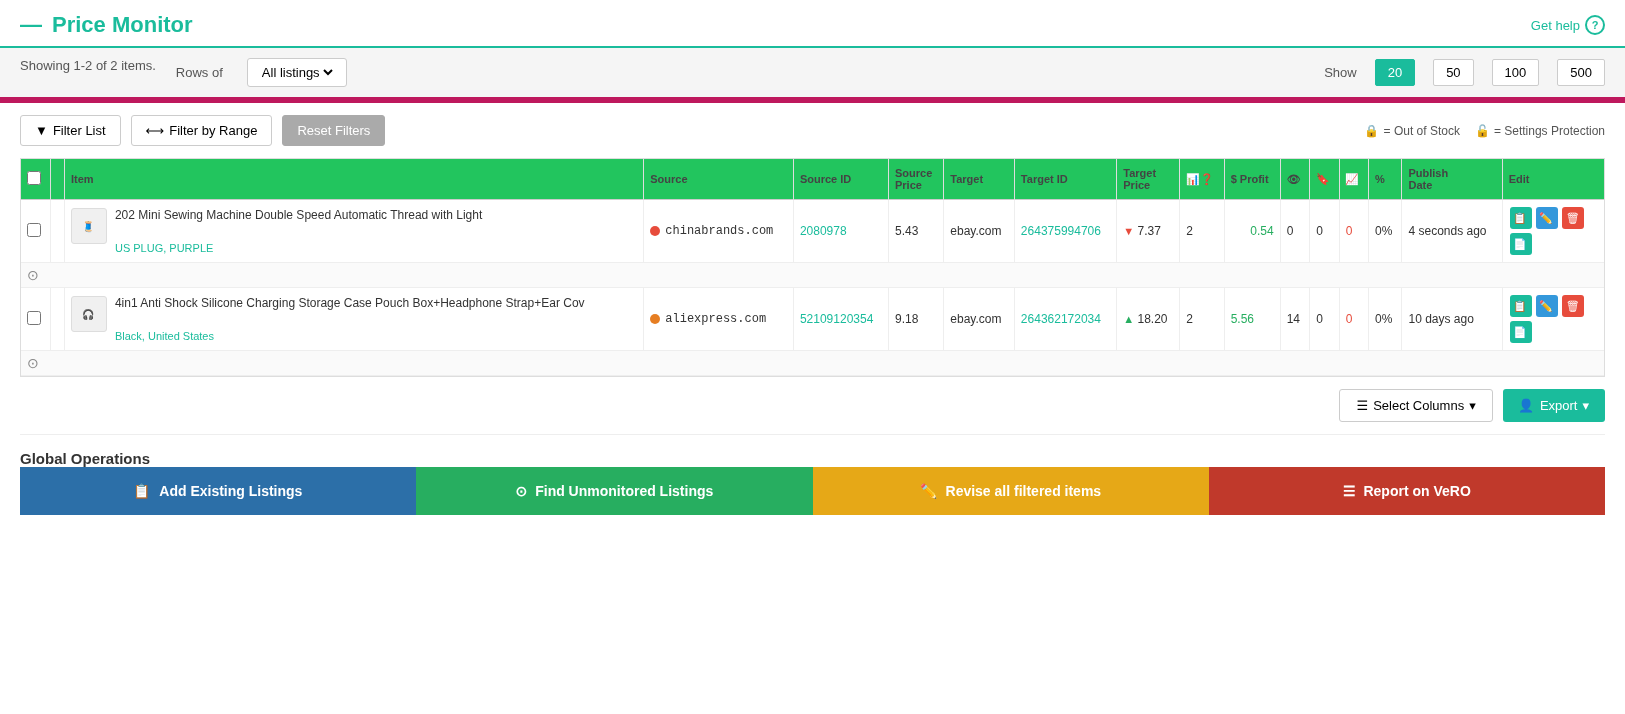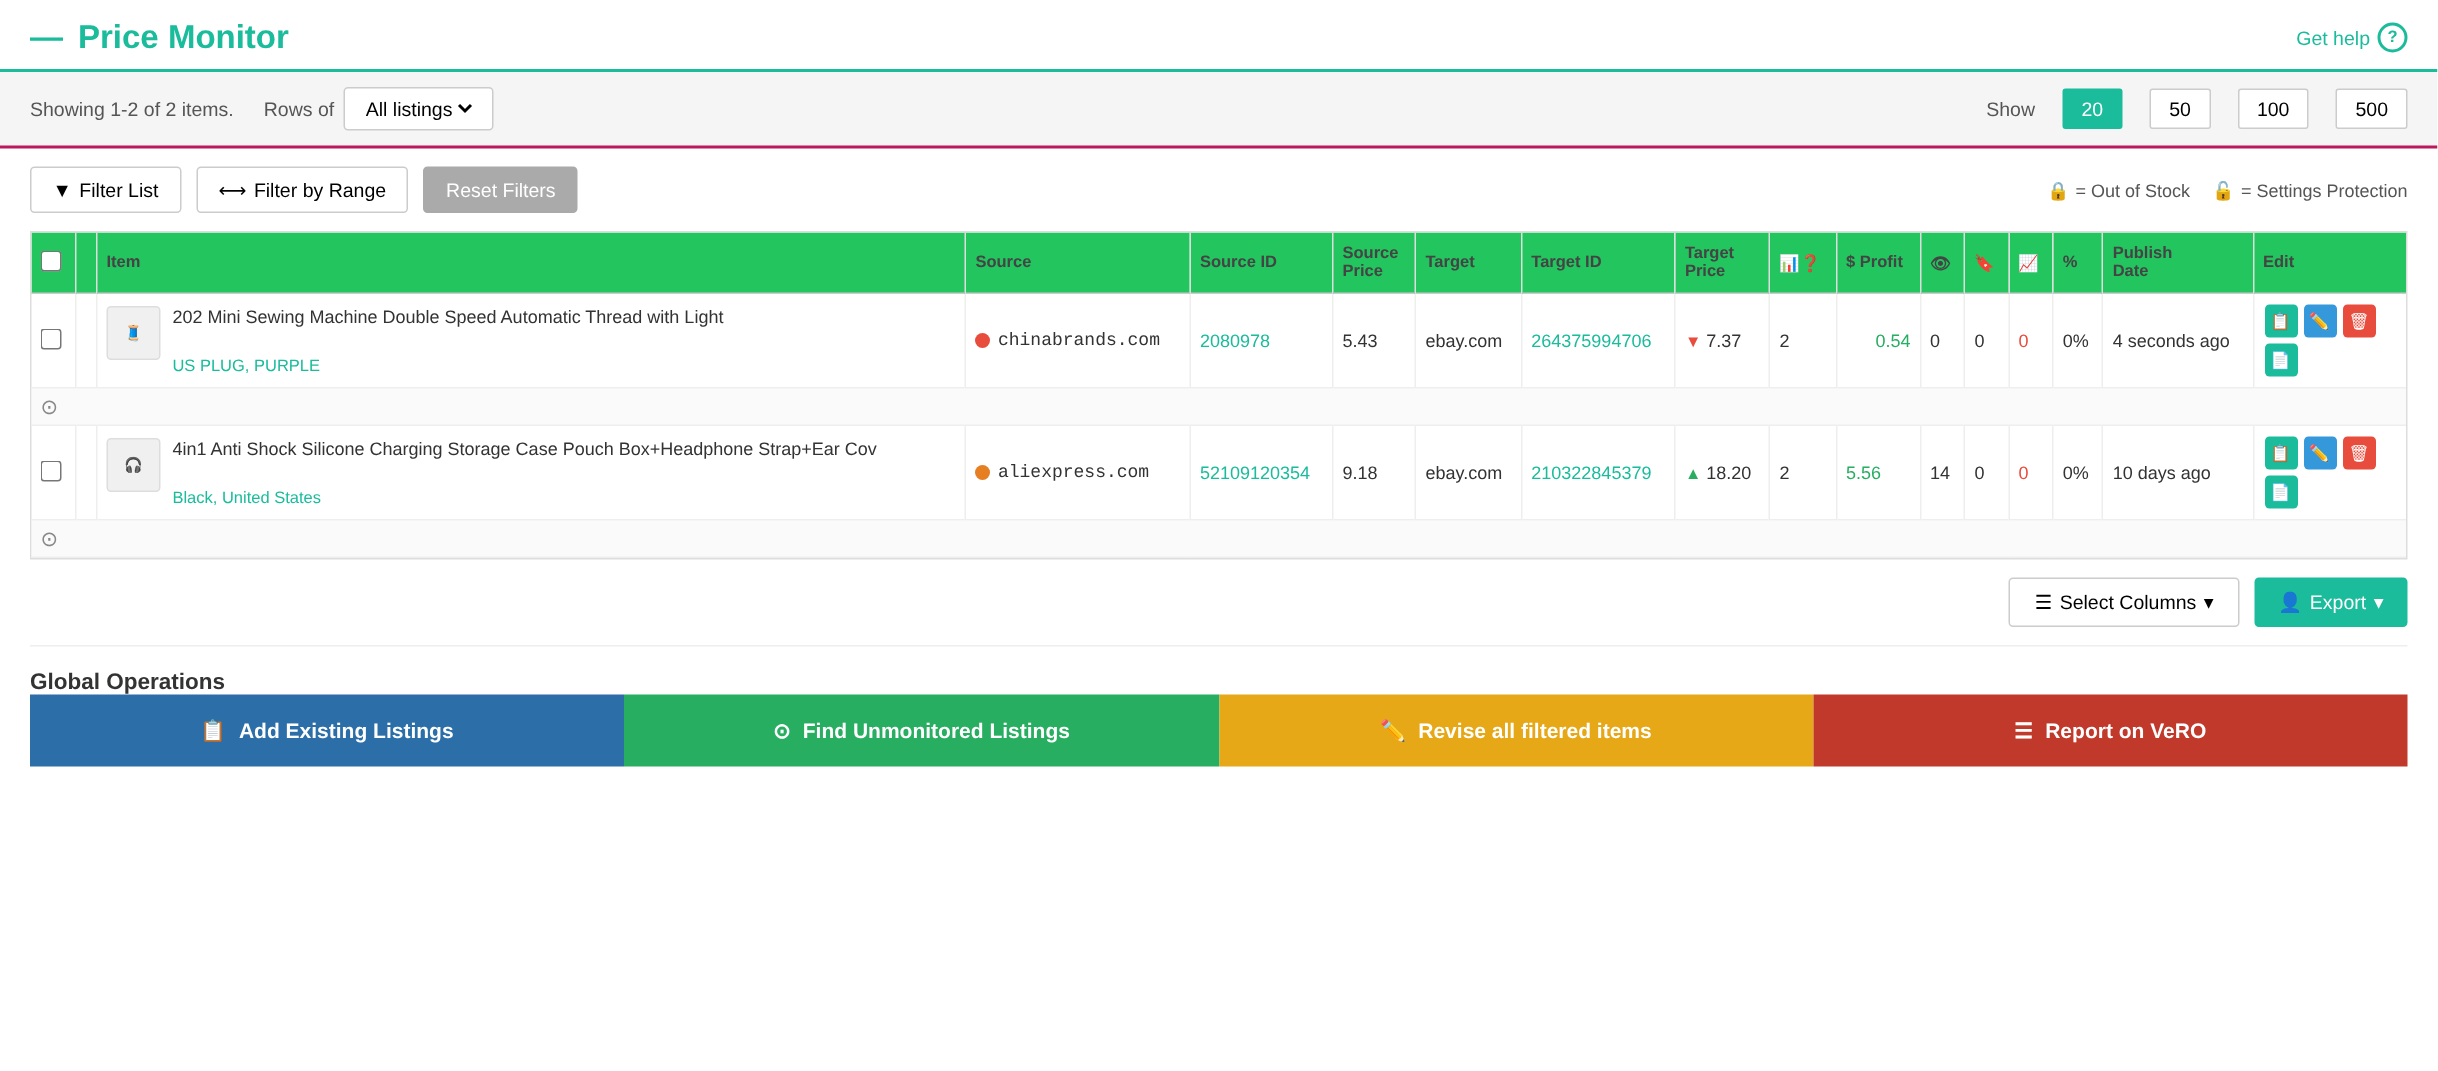--- a/index.html
+++ b/index.html
@@ -5,23 +5,23 @@
     * { box-sizing: border-box; margin: 0; padding: 0; }
     body { font-family: Arial, sans-serif; font-size: 13px; background: #fff; color: #333; }
 
     .header { display: flex; align-items: center; justify-content: space-between; padding: 12px 20px 8px; border-bottom: 2px solid #1abc9c; }
     .header-title { display: flex; align-items: center; gap: 10px; }
     .header-title .dash { color: #1abc9c; font-size: 22px; font-weight: bold; }
     .header-title h1 { color: #1abc9c; font-size: 22px; font-weight: bold; }
     .get-help { color: #1abc9c; font-size: 13px; display: flex; align-items: center; gap: 5px; cursor: pointer; }
     .get-help .circle { border: 2px solid #1abc9c; border-radius: 50%; width: 20px; height: 20px; display: flex; align-items: center; justify-content: center; font-size: 11px; font-weight: bold; color: #1abc9c; }
 
-    .toolbar { background: #f5f5f5; padding: 10px 20px; display: flex; align-items: center; gap: 20px; border-bottom: 2px solid #be185d; }
+    .toolbar { background: #f5f5f5; padding: 10px 20px; display: flex; gap: 20px; border-bottom: 6px solid #be185d; }
     .showing-text { font-size: 13px; color: #555; }
-    .rows-of { display: flex; align-items: center; gap: 6px; font-size: 13px; color: #555; }
+    .rows-of { display: flex; align-items: center; gap: 24px; font-size: 13px; color: #555; }
     .dropdown-select { border: 1px solid #ccc; padding: 5px 10px; border-radius: 3px; background: #fff; font-size: 13px; cursor: pointer; display: flex; align-items: center; gap: 5px; }
     .dropdown-select select { border: none; background: transparent; font-size: 13px; cursor: pointer; outline: none; }
     .show-group { margin-left: auto; display: flex; align-items: center; gap: 18px; }
     .show-label { font-size: 13px; color: #555; }
     .show-btn { padding: 5px 12px; border: 1px solid #ccc; background: #fff; cursor: pointer; font-size: 13px; border-radius: 2px; }
     .show-btn.active { background: #1abc9c; color: #fff; border-color: #1abc9c; }
 
     .filter-bar { padding: 12px 20px; display: flex; align-items: center; gap: 10px; }
     .filter-btn { padding: 7px 14px; border: 1px solid #ccc; background: #fff; cursor: pointer; font-size: 13px; border-radius: 3px; display: flex; align-items: center; gap: 5px; }
     .filter-btn.reset { background: #aaa; color: #fff; border-color: #aaa; }
@@ -225,21 +225,21 @@
             <div class="source-dot ali"></div>
             <span>aliexpress.com</span>
           </div>
         </td>
         <td>
           <span class="link-text">52109120354</span>
         </td>
         <td>9.18</td>
         <td>ebay.com</td>
         <td>
-          <span class="link-text">210322845379</span>
+          <span class="link-text">264362172034</span>
         </td>
         <td>
           <span class="arrow-up">▲</span>
           <span>18.20</span>
         </td>
         <td>2</td>
         <td style="color:#27ae60;">5.56</td>
         <td>14</td>
         <td>0</td>
         <td style="color:#e74c3c;">0</td>

